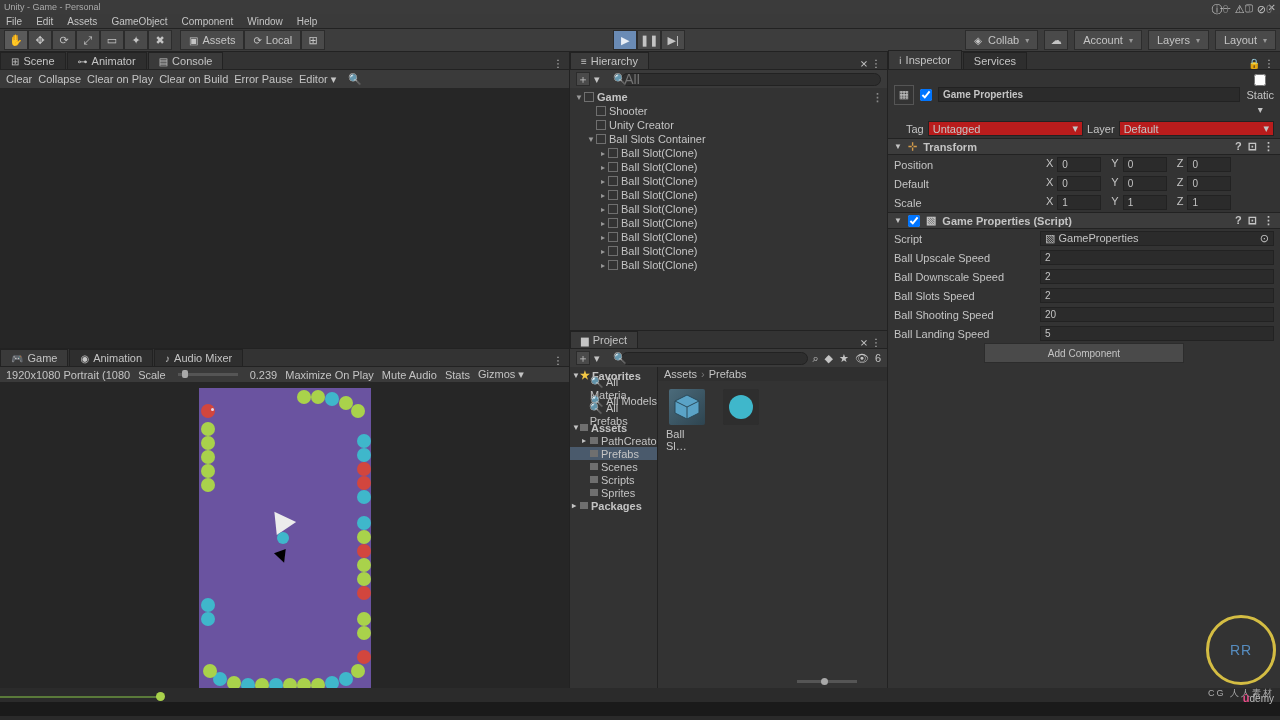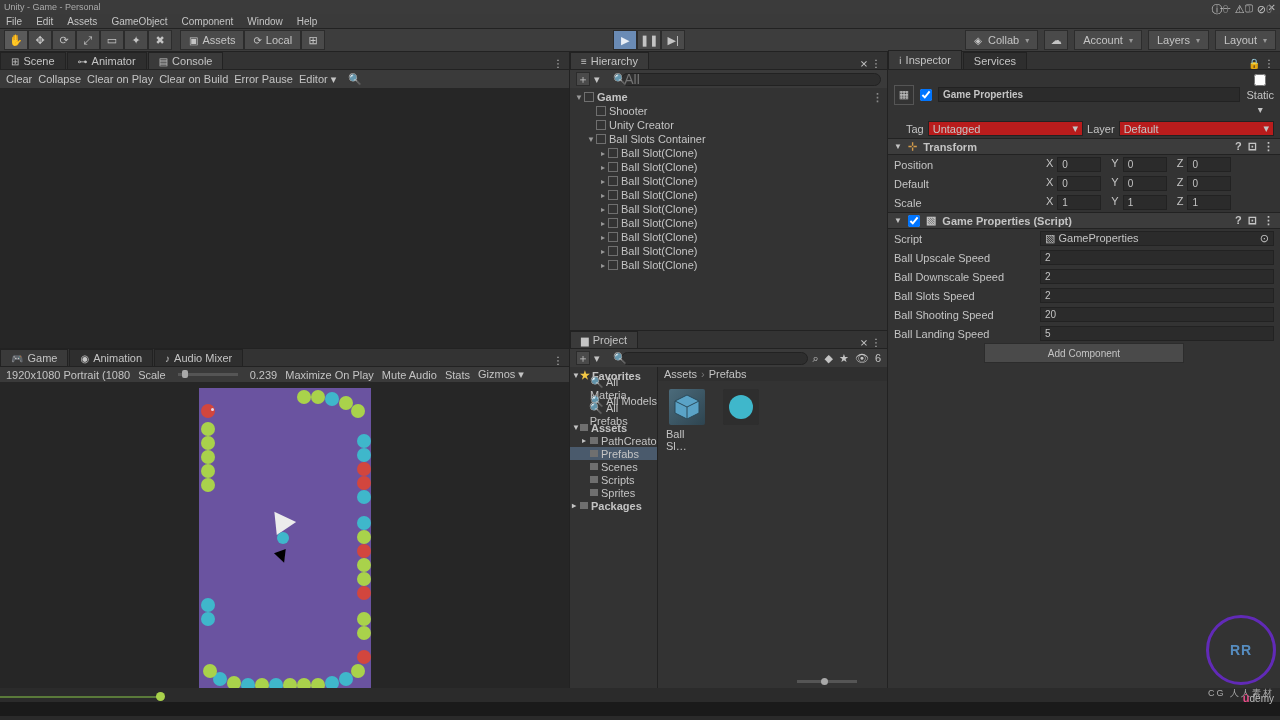--- a/index.html
+++ b/index.html
@@ -97,21 +97,21 @@
   .field-row .val { flex:1; background:#2b2b2b; border:1px solid #222; height:15px; padding:0 4px; display:flex; align-items:center;}
   .xyz { display:flex; gap:4px; flex:1;}
   .xyz .label{ width:auto; margin-left:6px;}
   .xyz input{ width:44px;}
   .addcomp { margin:0 auto; width:200px; height:20px; background:#4a4a4a; border:1px solid #2c2c2c; display:flex; align-items:center; justify-content:center; font-size:10px; cursor:pointer;}
   .taskbar { height:14px; background:#1a1a1a;}
   .timelinebar { height:14px; background:#2b2b2b; position:relative;}
   .timelinebar .line{ position:absolute; left:0; top:8px; height:2px; background:#5a7a3a; width:160px;}
   .timelinebar .knob{ position:absolute; left:156px; top:4px; width:9px; height:9px; border-radius:50%; background:#a9d24b;}
   .watermark{position:absolute; right:4px; bottom:20px; display:flex; flex-direction:column; align-items:center; opacity:.8; pointer-events:none;}
-  .wm-circle{ width:70px; height:70px; border:3px solid #6d28d9; border-radius:50%; display:flex; align-items:center; justify-content:center; font-weight:bold; color:#5fa3e2; font-size:14px; letter-spacing:1px; margin-bottom:2px;}
+  .wm-circle{ width:70px; height:70px; border:3px solid #fde047; border-radius:50%; display:flex; align-items:center; justify-content:center; font-weight:normal; color:#5fa3e2; font-size:14px; letter-spacing:1px; margin-bottom:2px;}
   .wm-txt{ font-size:9px; color:#ccc; letter-spacing:2px;}
   .udemy{ position:absolute; right:6px; bottom:16px; font-size:10px; color:#bbb;}
   .udemy b{ color:#e84c88;}
   svg.cube3dsvg{width:30px;height:30px;}
 </style>
 </head>
 <body>
 
 <div class="titlebar">
   <span class="title">Unity - Game - Personal</span>

